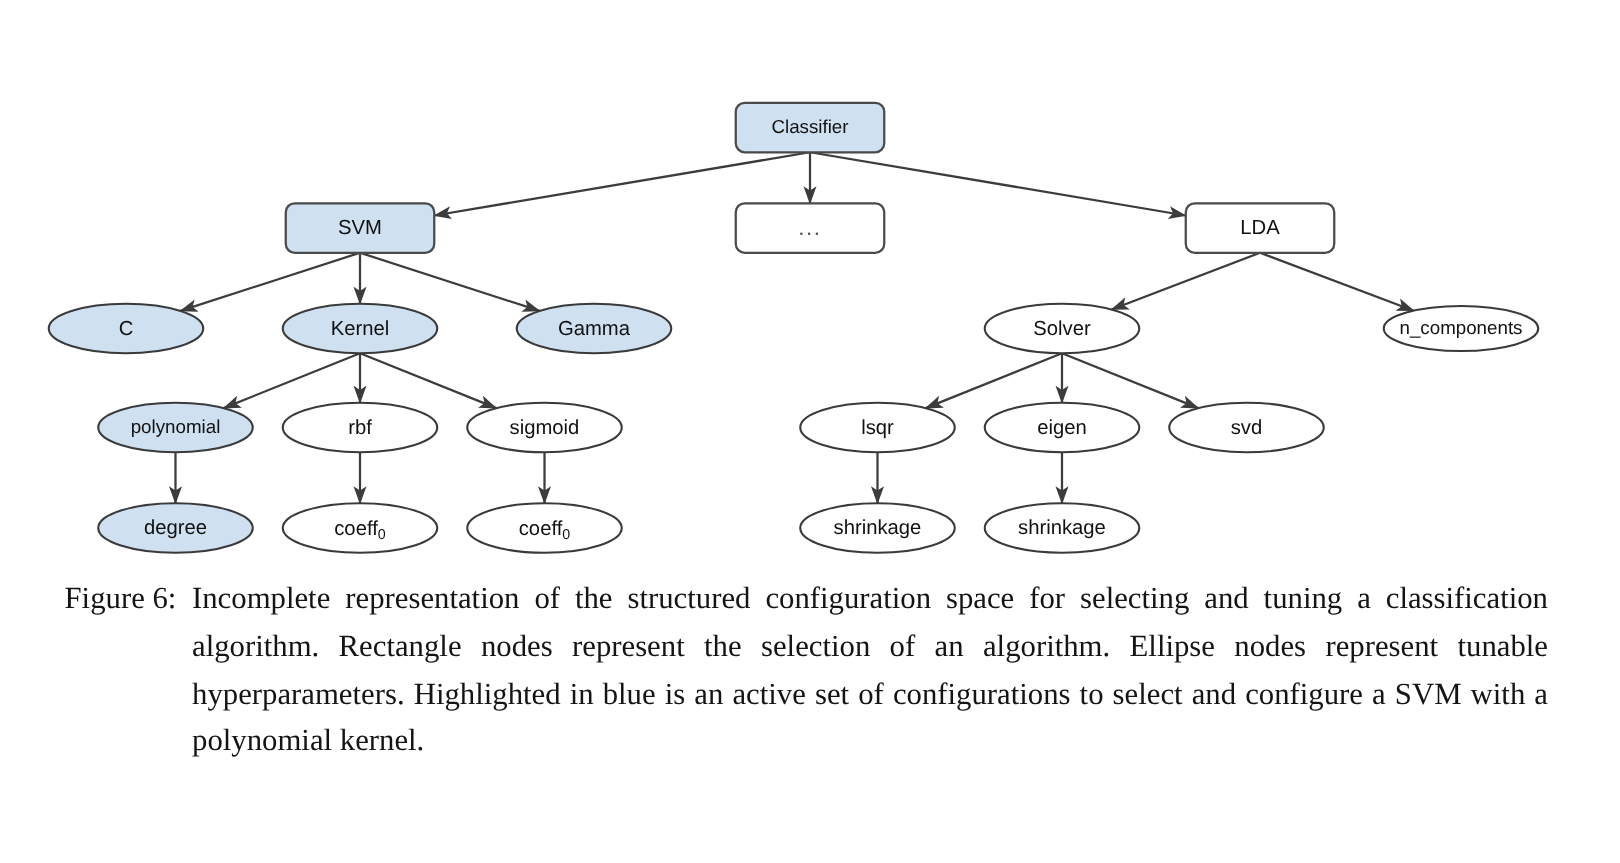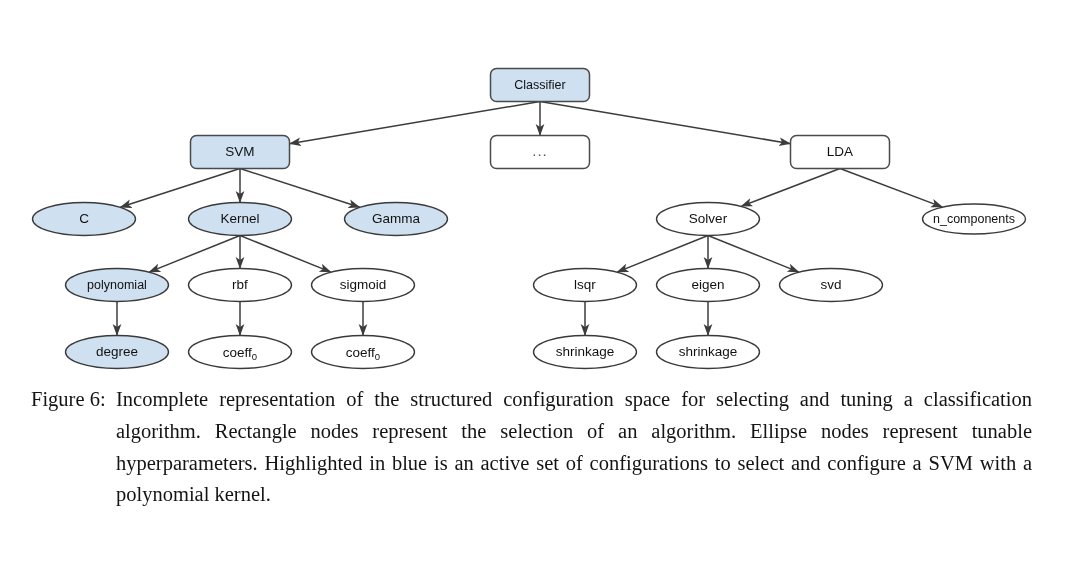--- a/index.html
+++ b/index.html
@@ -76,20 +76,21 @@
   .caption-row {
     display: flex;
     align-items: flex-start;
   }
   .caption-tag {
     flex: 0 0 auto;
     width: 116px;
     padding-left: 31px;
     box-sizing: border-box;
     white-space: nowrap;
+    margin-left: 12px;
   }
   .caption-body {
     flex: 1 1 auto;
     padding-right: 48px;
     text-align: justify;
     text-justify: inter-word;
   }
   .caption-body p {
     margin: 0;
   }

